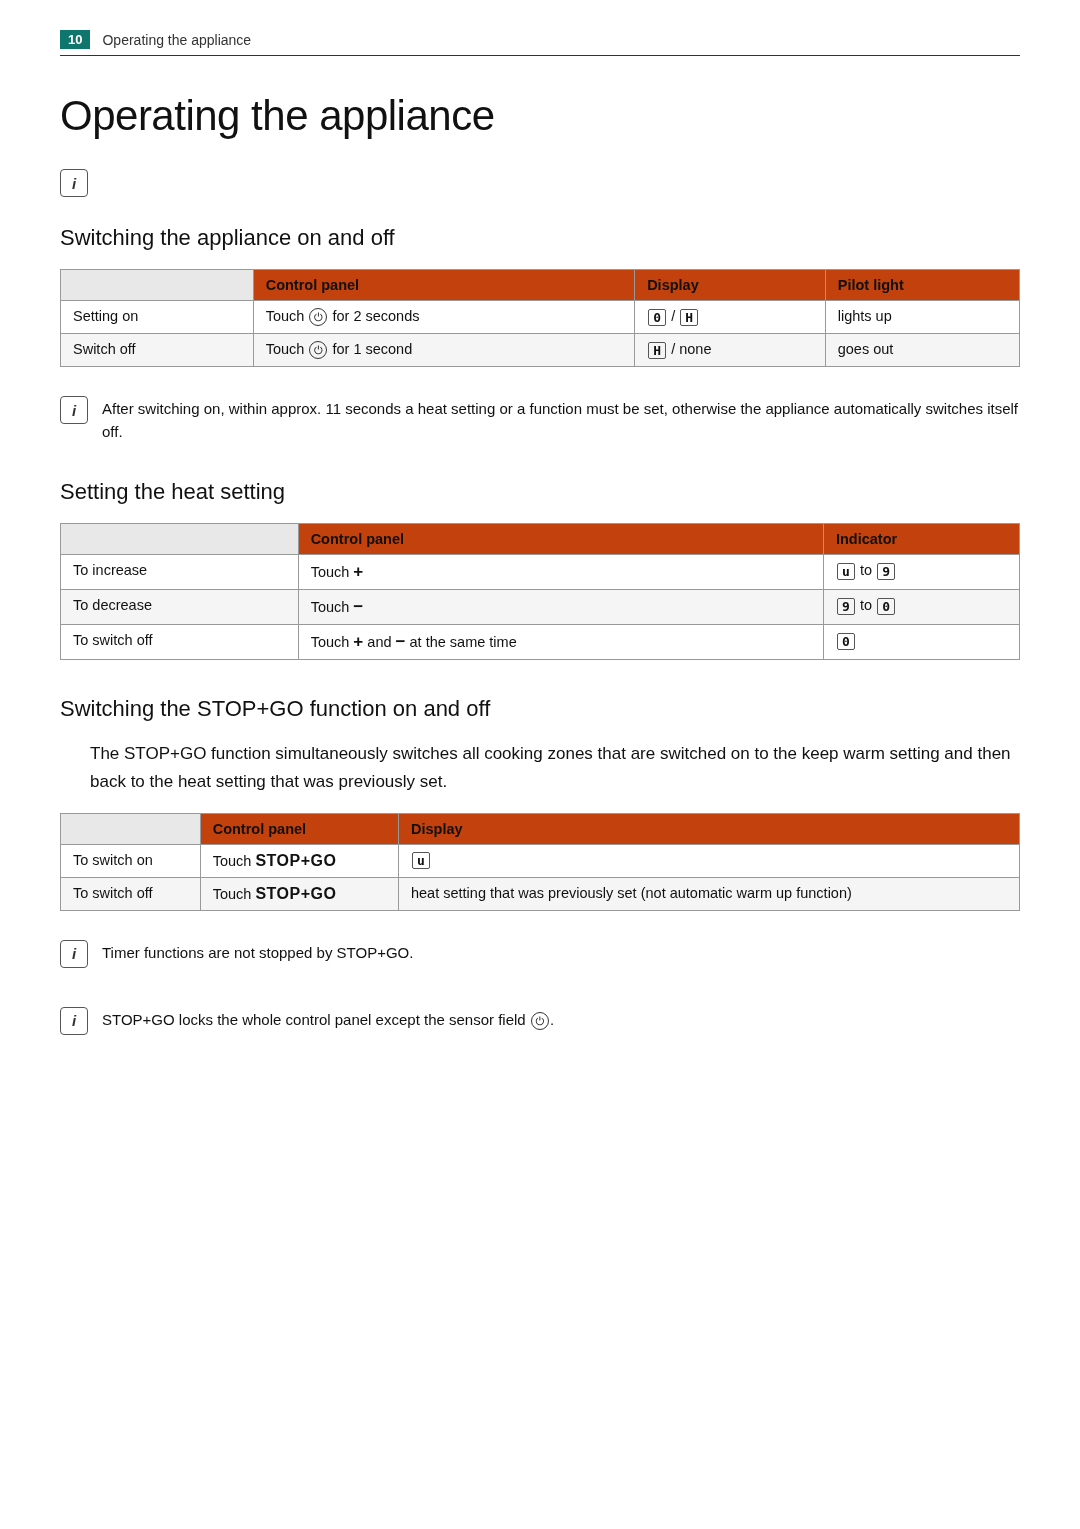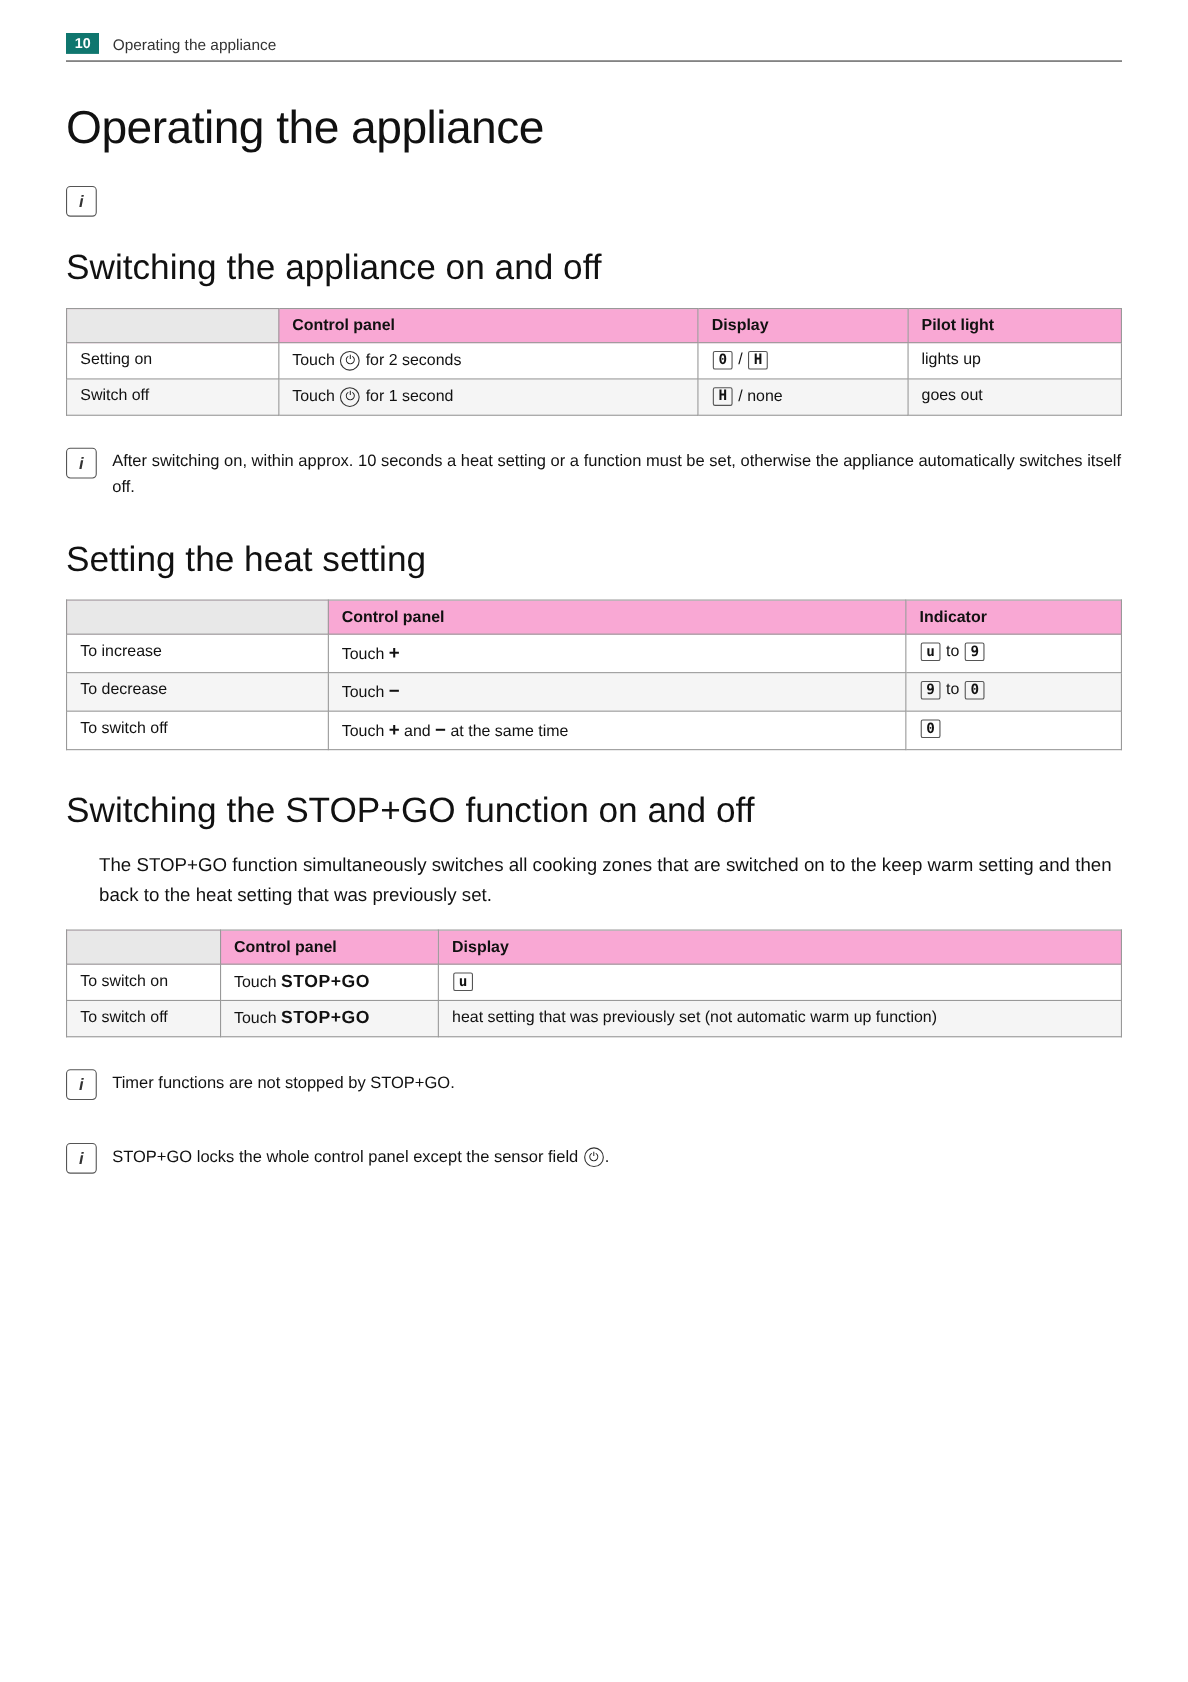--- a/index.html
+++ b/index.html
@@ -76,21 +76,21 @@
     }
 
     .info-text {
       font-size: 15px;
       line-height: 1.5;
       padding-top: 3px;
     }
 
     
     .section-heading {
-      font-size: 32px;
+      font-size: 22px;
       font-weight: 400;
       color: #111;
       margin-bottom: 18px;
       margin-top: 10px;
     }
 
     
     .data-table {
       width: 100%;
       border-collapse: collapse;
@@ -98,21 +98,21 @@
     }
 
     .data-table th, .data-table td {
       border: 1px solid #999;
       padding: 7px 12px;
       font-size: 14.5px;
       vertical-align: top;
     }
 
     .data-table thead tr {
-      background: #f9a8d4;
+      background: #c2410c;
     }
 
     .data-table thead th {
       font-weight: bold;
       text-align: left;
     }
 
     .data-table tbody tr:nth-child(even) {
       background: #f5f5f5;
     }
@@ -228,21 +228,21 @@
         <td>Switch off</td>
         <td>Touch <span class="touch-sym">⏻</span> for 1 second</td>
         <td><span class="seg">H</span> / none</td>
         <td>goes out</td>
       </tr>
     </tbody>
   </table>
 
   <div class="info-note">
     <div class="info-icon">i</div>
-    <div class="info-text">After switching on, within approx. 10 seconds a heat setting or a function must be set, otherwise the appliance automatically switches itself off.</div>
+    <div class="info-text">After switching on, within approx. 11 seconds a heat setting or a function must be set, otherwise the appliance automatically switches itself off.</div>
   </div>
 
   <h2 class="section-heading section-gap">Setting the heat setting</h2>
 
   <table class="data-table">
     <thead>
       <tr>
         <th class="empty-header"></th>
         <th>Control panel</th>
         <th>Indicator</th>

